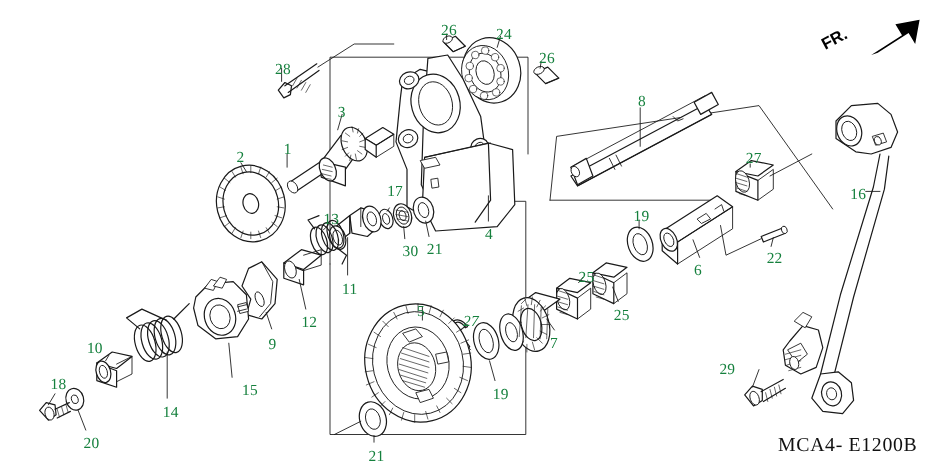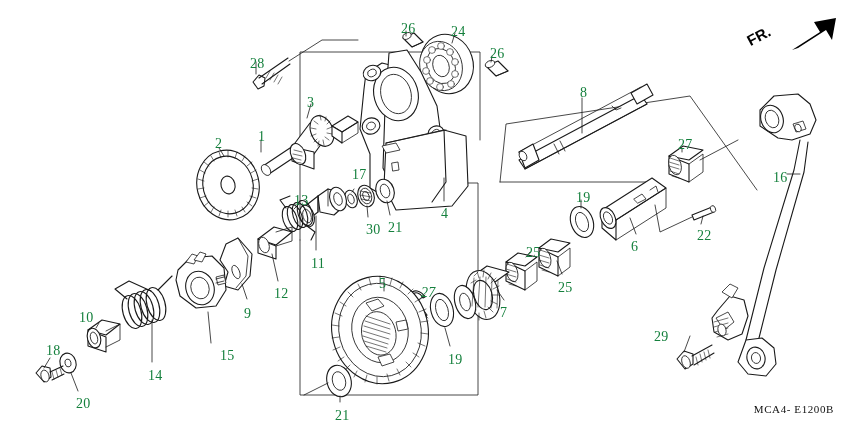--- a/index.html
+++ b/index.html
@@ -9,21 +9,21 @@
   .ln{fill:none;stroke:#1a1a1a;stroke-width:1.1;stroke-linejoin:round;stroke-linecap:round;}
   .ln-thin{fill:none;stroke:#1a1a1a;stroke-width:0.8;stroke-linejoin:round;stroke-linecap:round;}
   .ln-hair{fill:none;stroke:#1a1a1a;stroke-width:0.6;stroke-linecap:round;}
   .fillw{fill:#ffffff;stroke:#1a1a1a;stroke-width:1.1;stroke-linejoin:round;}
   .fillw-thin{fill:#ffffff;stroke:#1a1a1a;stroke-width:0.8;stroke-linejoin:round;}
   .leader{fill:none;stroke:#1a1a1a;stroke-width:0.8;stroke-linecap:round;}
   .phantom{fill:none;stroke:#1a1a1a;stroke-width:0.8;stroke-linecap:round;stroke-linejoin:round;}
   .numlabel{position:absolute;font-family:"Liberation Serif",serif;font-size:14px;color:#15803d;
             line-height:1;white-space:nowrap;font-weight:400;letter-spacing:0.2px;}
   #partcode{position:absolute;right:16px;bottom:10px;font-family:"Liberation Serif",serif;
-            font-size:11px;color:#111;letter-spacing:0.6px;white-space:nowrap;}
+            font-size:18px;color:#111;letter-spacing:0.6px;white-space:nowrap;}
   #frmark{position:absolute;right:10px;top:6px;width:90px;height:56px;}
   #frtext{position:absolute;left:2px;top:26px;font-family:"Liberation Sans",sans-serif;
           font-size:15px;font-weight:bold;color:#000;transform:rotate(-28deg);transform-origin:left bottom;}
 </style>
 </head>
 <body>
 
 <div id="sheet">
 
   <svg class="diagram" viewBox="0 0 850 425">

